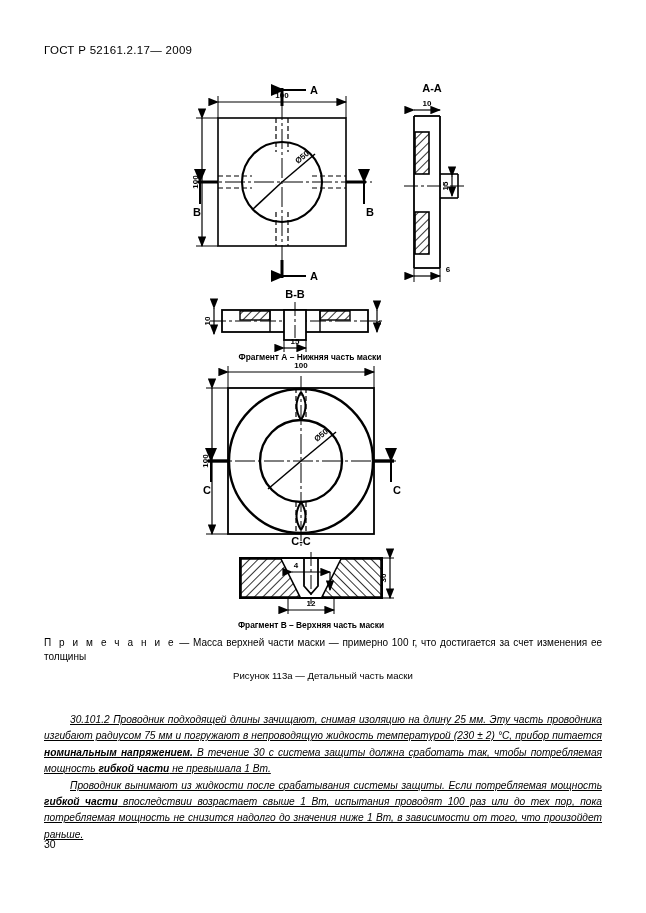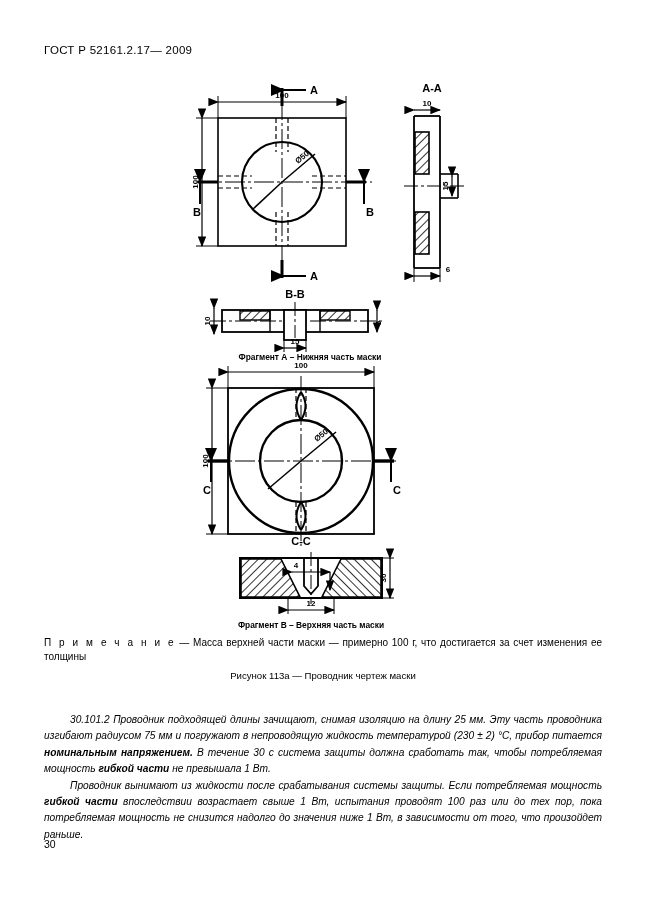--- a/index.html
+++ b/index.html
@@ -65,20 +65,21 @@
   
   .body-text {
     position: absolute;
     left: 44px;
     top: 712px;
     width: 558px;
     font-size: 10.2px;
     line-height: 16.4px;
     font-style: italic;
     text-align: justify;
+    text-decoration: underline;
   }
   .body-text p {
     margin: 0;
     text-indent: 26px;
   }
   .body-text b { font-weight: bold; }
   .page-number {
     position: absolute;
     left: 44px;
     top: 838px;
@@ -305,21 +306,21 @@
 
         <text class="fragcap" x="311" y="548" text-anchor="middle" dy="10">Фрагмент B – Верхняя часть маски</text>
       </g>
     </svg>
   </div>
 
   <div class="note">
     <span class="sp">П р и м е ч а н и е</span><span> — </span><span>Масса верхней части маски — примерно 100 г, что достигается за счет изменения ее толщины</span>
   </div>
 
-  <div class="fig-caption">Рисунок 113а — Проводник чертеж маски</div>
+  <div class="fig-caption">Рисунок 113а — Детальный часть маски</div>
 
   <div class="body-text">
     <p><span>30.101.2 Проводник подходящей длины зачищают, снимая изоляцию на длину 25 мм. Эту часть проводника изгибают радиусом 75 мм и погружают в непроводящую жидкость температурой (230 ± 2) °C, прибор питается </span><b>номинальным напряжением.</b><span> В течение 30 с система защиты должна сработать так, чтобы потребляемая мощность </span><b>гибкой части</b><span> не превышала 1 Вт.</span></p>
     <p><span>Проводник вынимают из жидкости после срабатывания системы защиты. Если потребляемая мощность </span><b>гибкой части</b><span> впоследствии возрастает свыше 1 Вт, испытания проводят 100 раз или до тех пор, пока потребляемая мощность не снизится надолго до значения ниже 1 Вт, в зависимости от того, что произойдет раньше.</span></p>
   </div>
 
   <div class="page-number">30</div>
 
 </div>
 

